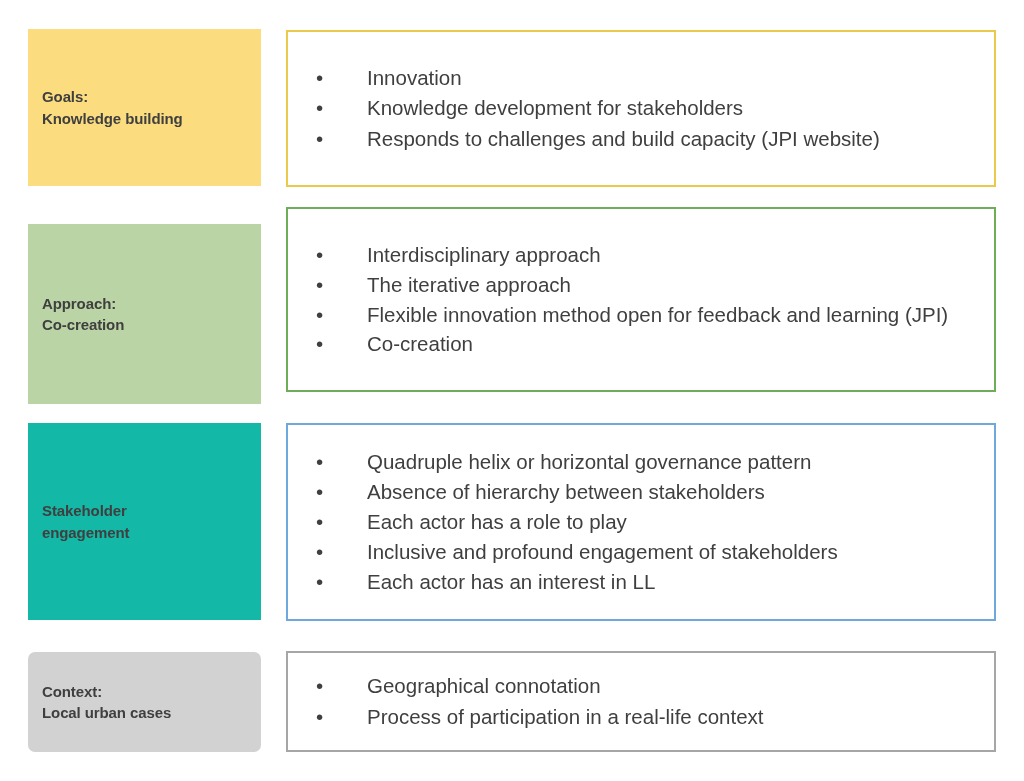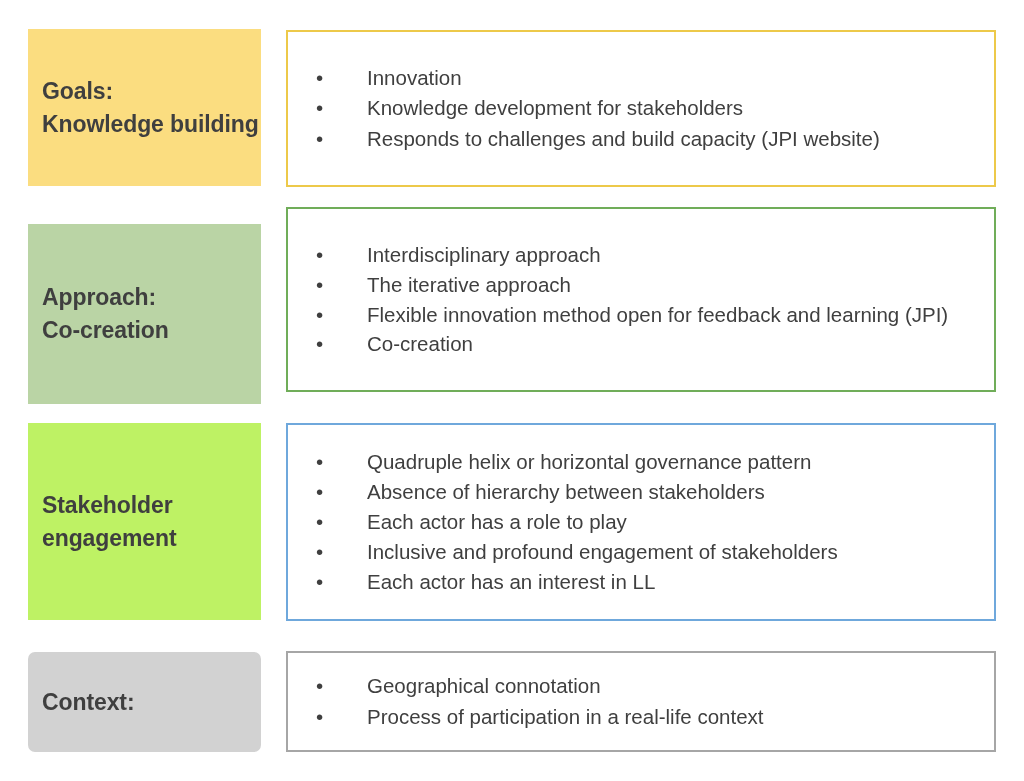--- a/index.html
+++ b/index.html
@@ -33,21 +33,21 @@
   .label-box {
     position: absolute;
     left: 28px;
     width: 233px;
     box-sizing: border-box;
     display: flex;
     flex-direction: column;
     justify-content: center;
     padding: 0 14px;
     font-weight: bold;
-    font-size: 23px;
+    font-size: 15px;
     line-height: 1.42;
     color: #3f3f3f;
     letter-spacing: -0.1px;
   }
   .label-line {
     display: block;
     white-space: nowrap;
   }
 
   
@@ -131,38 +131,39 @@
       <ul class="bullets">
         <li><span class="dot">•</span><span>Interdisciplinary approach</span></li>
         <li><span class="dot">•</span><span>The iterative approach</span></li>
         <li><span class="dot">•</span><span>Flexible innovation method open for feedback and learning (JPI)</span></li>
         <li><span class="dot">•</span><span>Co-creation</span></li>
       </ul>
     </div>
   </div>
 
   <div class="row" id="row-stakeholder">
-    <div class="label-box" style="background: #bef264;">
+    <div class="label-box" style="background: #14b8a6;">
       <span class="label-line">Stakeholder</span>
       <span class="label-line">engagement</span>
     </div>
     <div class="content-box" style="border-color: rgb(111, 168, 220);">
       <ul class="bullets">
         <li><span class="dot">•</span><span>Quadruple helix or horizontal governance pattern</span></li>
         <li><span class="dot">•</span><span>Absence of hierarchy between stakeholders</span></li>
         <li><span class="dot">•</span><span>Each actor has a role to play</span></li>
         <li><span class="dot">•</span><span>Inclusive and profound engagement of stakeholders</span></li>
         <li><span class="dot">•</span><span>Each actor has an interest in LL</span></li>
       </ul>
     </div>
   </div>
 
   <div class="row" id="row-context">
     <div class="label-box" style="background: rgb(210, 210, 210); border-radius: 7px;">
       <span class="label-line">Context:</span>
+      <span class="label-line">Local urban cases</span>
     </div>
     <div class="content-box" style="border-color: rgb(166, 166, 166);">
       <ul class="bullets">
         <li><span class="dot">•</span><span>Geographical connotation</span></li>
         <li><span class="dot">•</span><span>Process of participation in a real-life context</span></li>
       </ul>
     </div>
   </div>
 
 </div>

